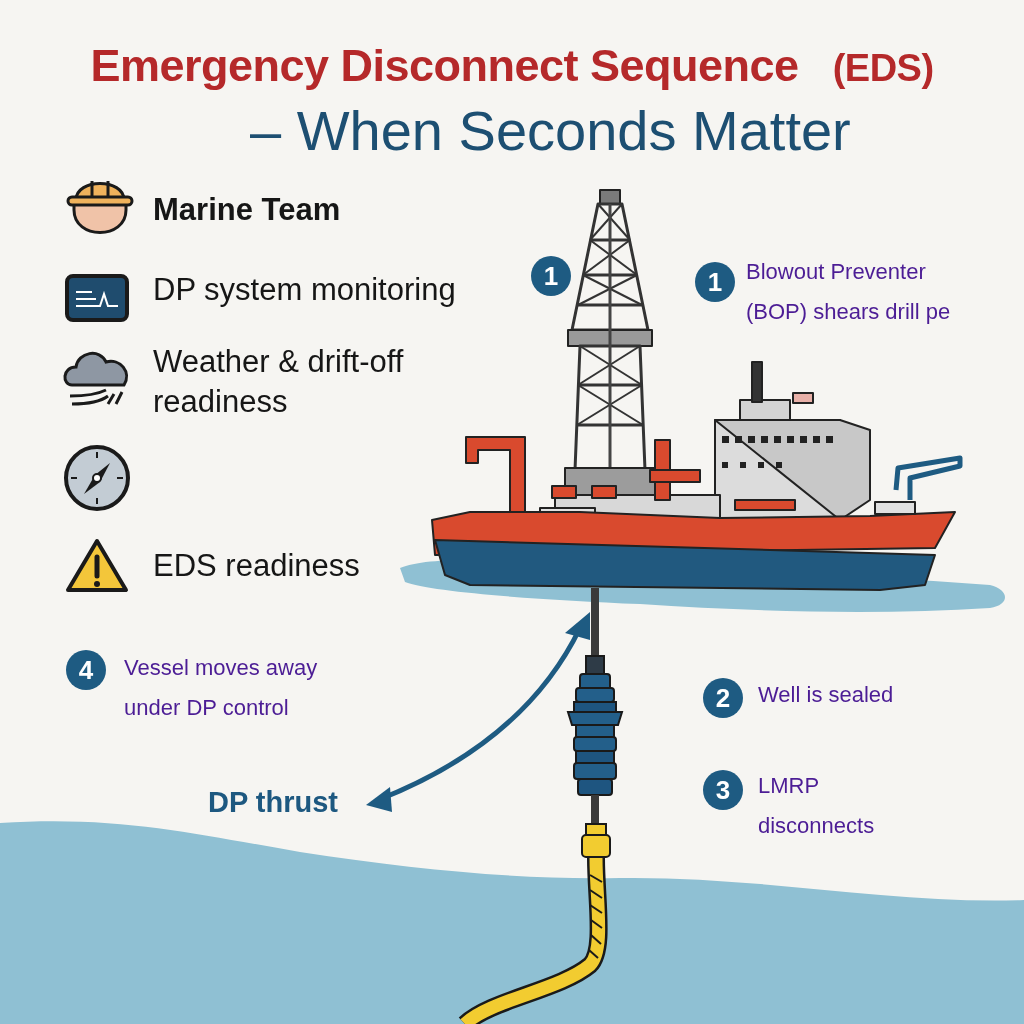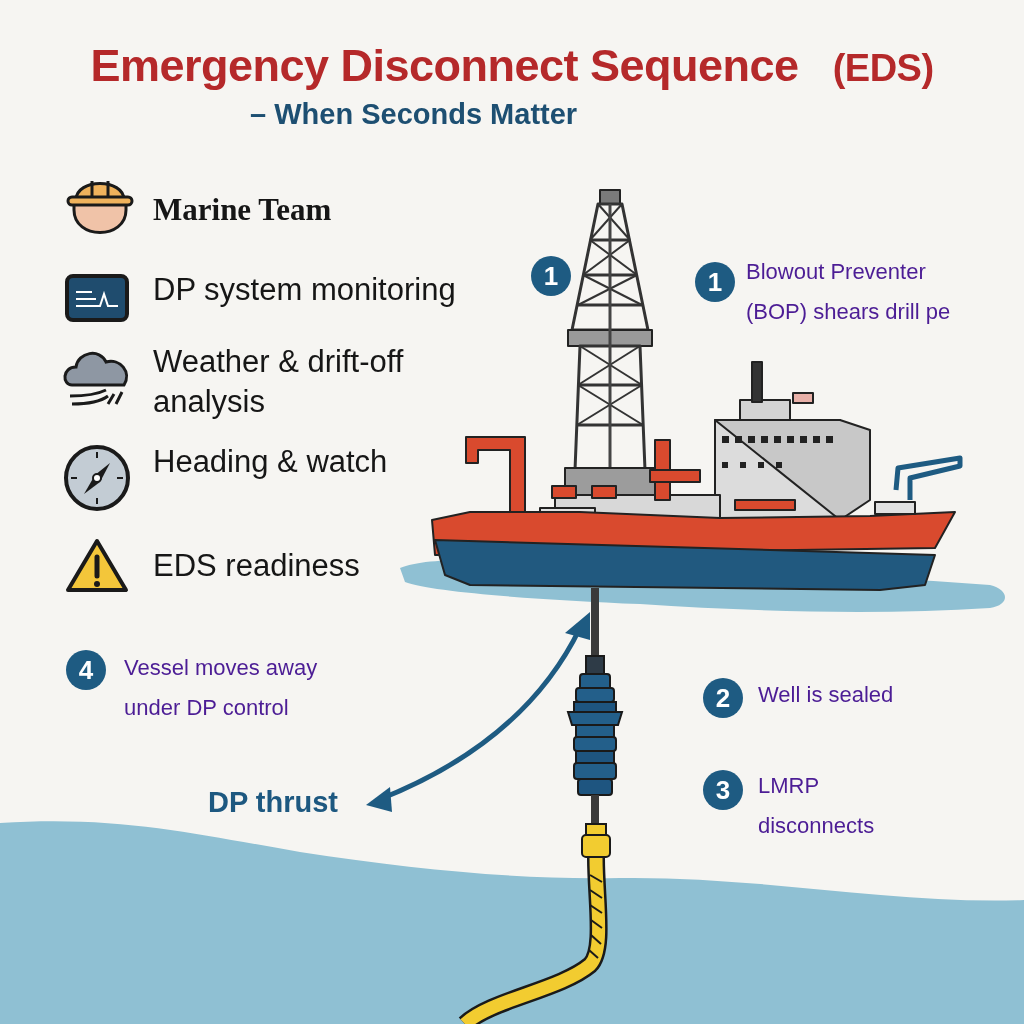--- a/index.html
+++ b/index.html
@@ -8,24 +8,24 @@
     background: #f6f5f2;
     font-family: "Liberation Sans", "DejaVu Sans", sans-serif;
   }
   .abs { position: absolute; }
   #title1 {
     left: 0; width: 1024px; top: 40px; text-align: center;
     font-size: 45px; font-weight: bold; color: #b5292a; letter-spacing: -0.5px;
   }
   #title1 .eds { font-size: 38px; margin-left: 22px; }
   #title2 {
-    left: 250px; top: 98px; font-size: 29px; font-weight: bold; color: #1d4f72;
+    left: 250px; top: 98px; font-size: 56px; font-weight: normal; color: #1d4f72;
   }
   .legend-text { position: absolute; font-size: 31px; color: #161616; line-height: 40px; }
-  .legend-text.bold { font-weight: bold; font-family: Liberation Serif, serif; }
+  .legend-text.bold { font-weight: bold; }
   .badge {
     position: absolute; width: 40px; height: 40px; border-radius: 50%;
     background: #1e5b82; color: #fff; font-weight: bold; font-size: 26px;
     display: flex; align-items: center; justify-content: center;
   }
   .step-text { position: absolute; font-size: 22px; color: #4c1d95; line-height: 40px; }
   #dp-thrust { left: 208px; top: 786px; font-size: 29px; font-weight: bold; color: #1d5880; }
   svg { display: block; }
 </style>
 </head>
@@ -179,24 +179,23 @@
 </div>
 <div id="title2" class="abs">– When Seconds Matter</div>
 
 <div>
   <div class="legend-text bold" style="left:153px;top:190px;">Marine Team</div>
   <div class="legend-text" style="left:153px;top:270px;">
     <span>DP system monitoring</span>
   </div>
   <div class="legend-text" style="left:153px;top:342px;">
     <div>Weather &amp; drift-off</div>
-    <div>analysis</div>
+    <div>readiness</div>
   </div>
   <div class="legend-text" style="left:153px;top:442px;">
-    <div>Heading &amp; watch</div>
   </div>
   <div class="legend-text" style="left:153px;top:546px;">
     <span>EDS readiness</span>
   </div>
 </div>
 
 <div class="badge" style="left:531px;top:256px;">1</div>
 
 <div>
   <div class="badge" style="left:695px;top:262px;">1</div>

